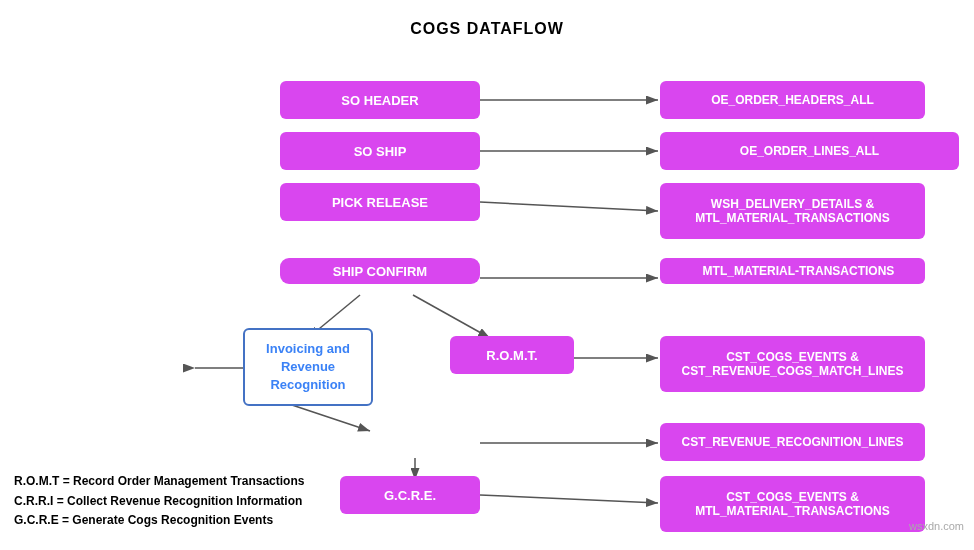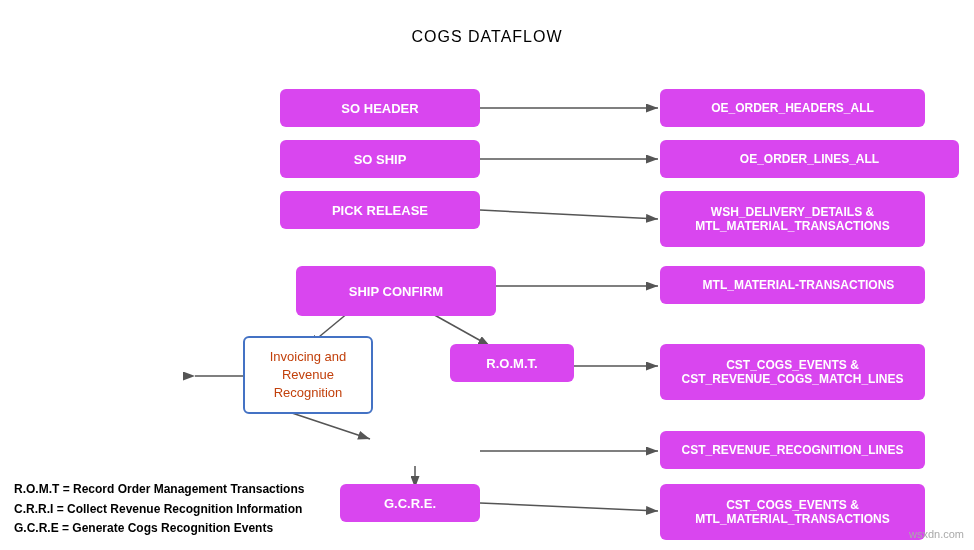--- a/index.html
+++ b/index.html
@@ -7,23 +7,23 @@
       width: 974px;
       height: 550px;
       background: #fff;
       font-family: Arial, sans-serif;
       font-size: 13px;
       overflow: hidden;
       position: relative;
     }
     .page-title {
       text-align: center;
-      font-weight: normal;
+      font-weight: bold;
       font-size: 16px;
-      padding-top: 28px;
+      padding-top: 20px;
       letter-spacing: 1px;
     }
     .diagram-area {
       position: relative;
       width: 974px;
       height: 490px;
       top: 10px;
     }
     .node {
       position: absolute;
@@ -33,23 +33,23 @@
       display: flex;
       align-items: center;
       justify-content: center;
       text-align: center;
       font-weight: bold;
       font-size: 13px;
       padding: 4px 8px;
     }
     .node.white-bg {
       background: #fff;
-      color: #c2410c;
+      color: #3b82f6;
       border: 2px solid #4472C4;
-      font-weight: normal;
+      font-weight: bold;
     }
     svg.arrows {
       position: absolute;
       top: 0; left: 0;
       width: 974px;
       height: 490px;
       pointer-events: none;
     }
     .legend {
       position: absolute;
@@ -108,40 +108,40 @@
 
     <line x1="480" y1="447" x2="658" y2="455" stroke="#555" stroke-width="1.5" marker-end="url(#arrowhead)"></line>
   </svg>
 
   <div class="node" style="left:280px; top:33px; width:200px; height:38px;">SO HEADER</div>
 
   <div class="node" style="left:280px; top:84px; width:200px; height:38px;">SO SHIP</div>
 
   <div class="node" style="left:280px; top:135px; width:200px; height:38px;">PICK RELEASE</div>
 
-  <div class="node" style="left:296px; top:210px; width:200px; height:50px;">SHIP CONFIRM</div>
+  <div class="node" style="left:280px; top:210px; width:200px; height:26px;border-radius:9px;">SHIP CONFIRM</div>
 
   <div class="node white-bg" style="left: 243px; top: 280px; width: 130px; height: 78px; font-size: 13px; line-height: 1.4; white-space: pre-line;">Invoicing and
 Revenue
 Recognition</div>
 
   <div class="node" style="left:450px; top:288px; width:124px; height:38px;">R.O.M.T.</div>
 
 
 
   <div class="node" style="left:340px; top:428px; width:140px; height:38px;">G.C.R.E.</div>
 
   <div class="node" style="left:660px; top:33px; width:265px; height:38px; font-size:12px;">OE_ORDER_HEADERS_ALL</div>
 
   <div class="node" style="left:660px; top:84px; width:299px; height:38px; font-size:12px;">OE_ORDER_LINES_ALL</div>
 
   <div class="node" style="left: 660px; top: 135px; width: 265px; height: 56px; font-size: 12px; white-space: pre-line;">WSH_DELIVERY_DETAILS &amp;
 MTL_MATERIAL_TRANSACTIONS</div>
 
-  <div class="node" style="left:660px; top:210px; width:265px; height:38px; font-size:12px;padding-left:20px;">MTL_MATERIAL-TRANSACTIONS</div>
+  <div class="node" style="left:660px; top:210px; width:265px; height:26px; font-size:12px;padding-left:20px;">MTL_MATERIAL-TRANSACTIONS</div>
 
   <div class="node" style="left: 660px; top: 288px; width: 265px; height: 56px; font-size: 12px; white-space: pre-line;">CST_COGS_EVENTS &amp;
 CST_REVENUE_COGS_MATCH_LINES</div>
 
   <div class="node" style="left:660px; top:375px; width:265px; height:38px; font-size:12px;">CST_REVENUE_RECOGNITION_LINES</div>
 
   <div class="node" style="left: 660px; top: 428px; width: 265px; height: 56px; font-size: 12px; white-space: pre-line;">CST_COGS_EVENTS &amp;
 MTL_MATERIAL_TRANSACTIONS</div>
 
   <div class="legend">

